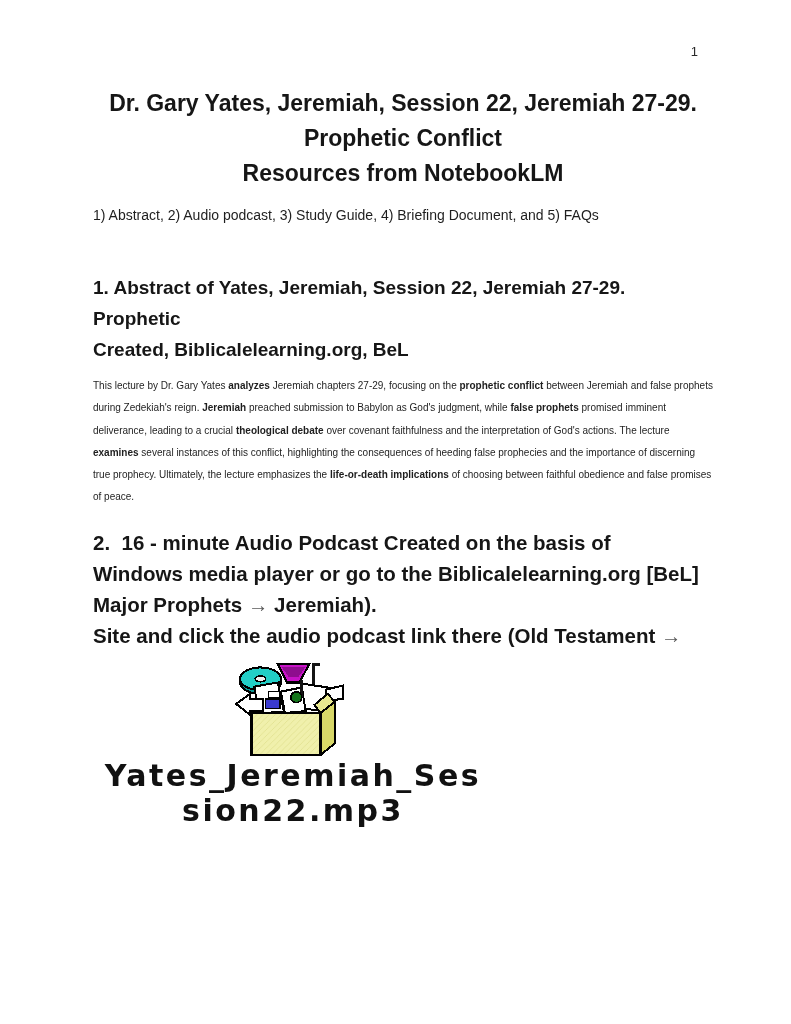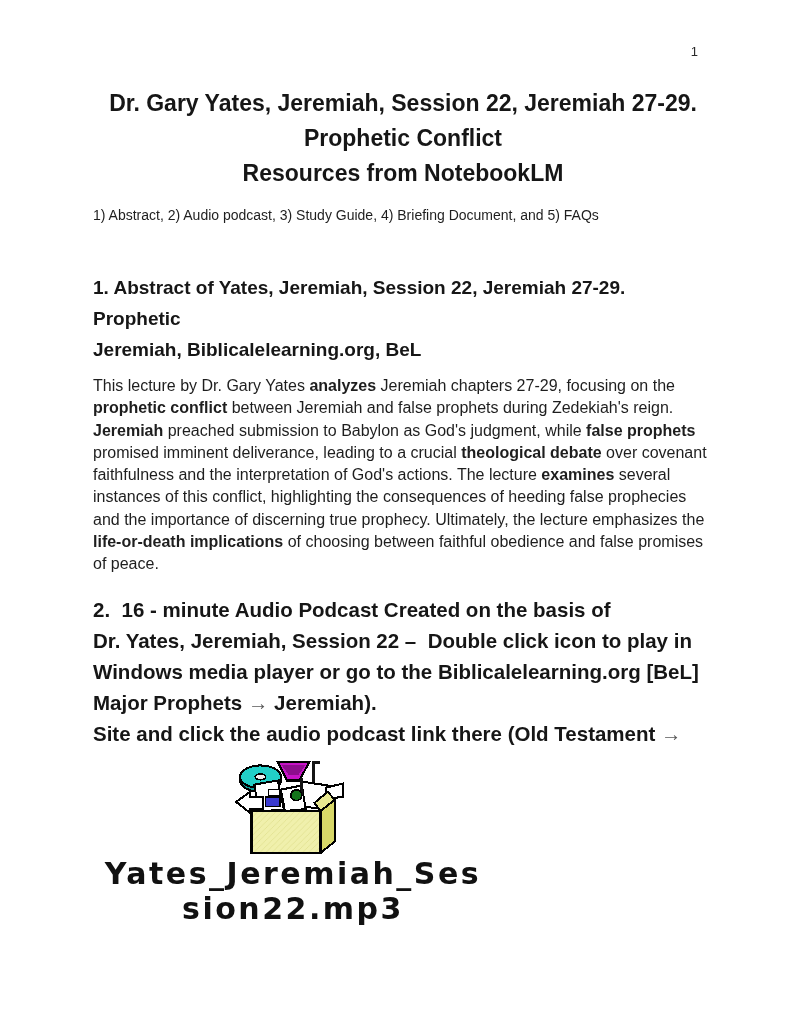--- a/index.html
+++ b/index.html
@@ -40,21 +40,21 @@
   .section-heading {
     margin: 48px 0 0 0;
     font-size: 19px;
     font-weight: 700;
     line-height: 31px;
     color: #161616;
   }
   .abstract-body {
     margin: 10px 0 0 0;
     width: 622px;
-    font-size: 16px;
+    font-size: 10px;
     line-height: 22.3px;
     color: #1e1e1e;
   }
   .abstract-body .bold { font-weight: 700; }
   .podcast-heading {
     margin: 18px 0 0 0;
     font-size: 20.5px;
     font-weight: 700;
     line-height: 31px;
     color: #161616;
@@ -92,28 +92,27 @@
     <h1 class="doc-title">
       <div>Dr. Gary Yates, Jeremiah, Session 22, Jeremiah 27-29.</div>
       <div>Prophetic Conflict</div>
       <div>Resources from NotebookLM</div>
     </h1>
 
     <p class="resource-list">1) Abstract, 2) Audio podcast, 3) Study Guide, 4) Briefing Document, and 5) FAQs</p>
 
     <h2 class="section-heading">
       <div>1. Abstract of Yates, Jeremiah, Session 22, Jeremiah 27-29. Prophetic</div>
-      <div>Jeremiah, Biblicalelearning.org, BeL</div>
+      <div>Created, Biblicalelearning.org, BeL</div>
     </h2>
 
     <p class="abstract-body"><span>This lecture by Dr. Gary Yates </span><span class="bold">analyzes</span><span> Jeremiah chapters 27-29, focusing on the </span><span class="bold">prophetic conflict</span><span> between Jeremiah and false prophets during Zedekiah's reign. </span><span class="bold">Jeremiah</span><span> preached submission to Babylon as God's judgment, while </span><span class="bold">false prophets</span><span> promised imminent deliverance, leading to a crucial </span><span class="bold">theological debate</span><span> over covenant faithfulness and the interpretation of God's actions. The lecture </span><span class="bold">examines</span><span> several instances of this conflict, highlighting the consequences of heeding false prophecies and the importance of discerning true prophecy. Ultimately, the lecture emphasizes the </span><span class="bold">life-or-death implications</span><span> of choosing between faithful obedience and false promises of peace.</span></p>
 
     <h2 class="podcast-heading">
       <div class="ph-line"><span>2.  16 - minute Audio Podcast Created on the basis of</span></div>
-      <div class="ph-line"><span>Dr. Yates, Jeremiah, Session 22 –  Double click icon to play in</span></div>
       <div class="ph-line"><span>Windows media player or go to the Biblicalelearning.org [BeL]</span></div>
       <div class="ph-line"><span>Major Prophets </span><span class="arrow">→</span><span> Jeremiah).</span></div>
       <div class="ph-line"><span>Site and click the audio podcast link there (Old Testament </span><span class="arrow">→</span></div>
     </h2>
 
     <div class="media-object">
       <svg class="media-icon" viewBox="0 0 56 50" shape-rendering="crispEdges" xmlns="http://www.w3.org/2000/svg">
         <defs>
           <pattern id="hatch" width="3" height="3" patternUnits="userSpaceOnUse">
             <rect width="3" height="3" fill="#F0F0AC"></rect>

